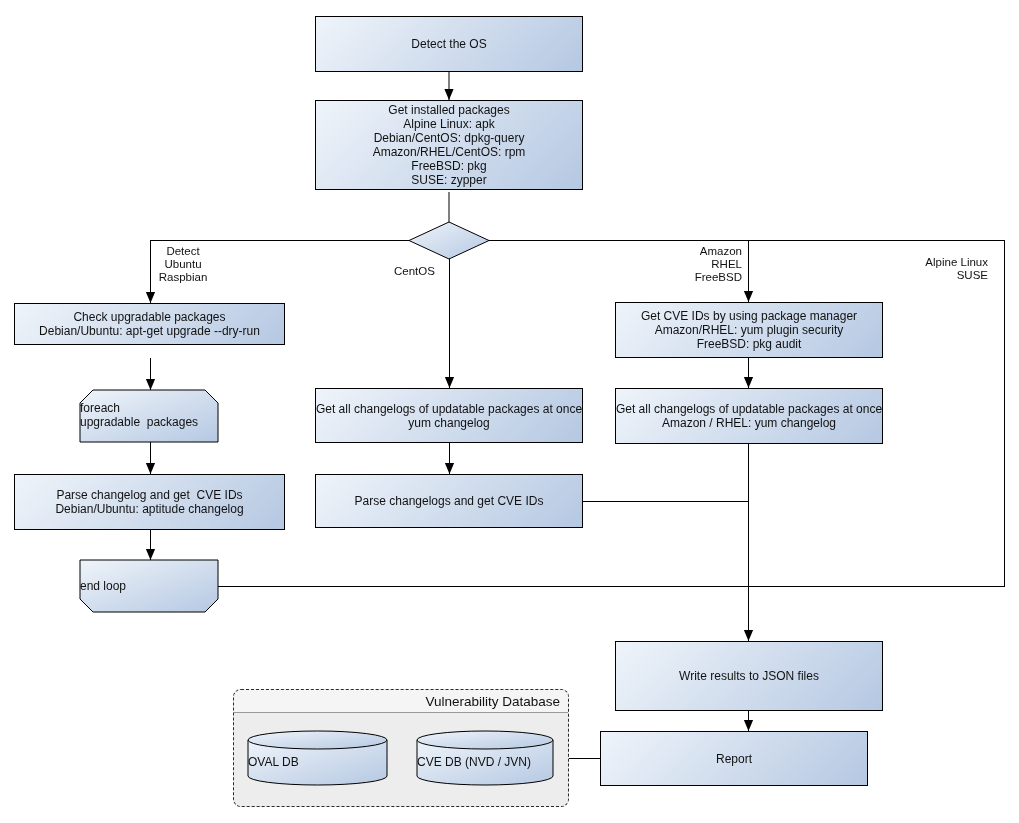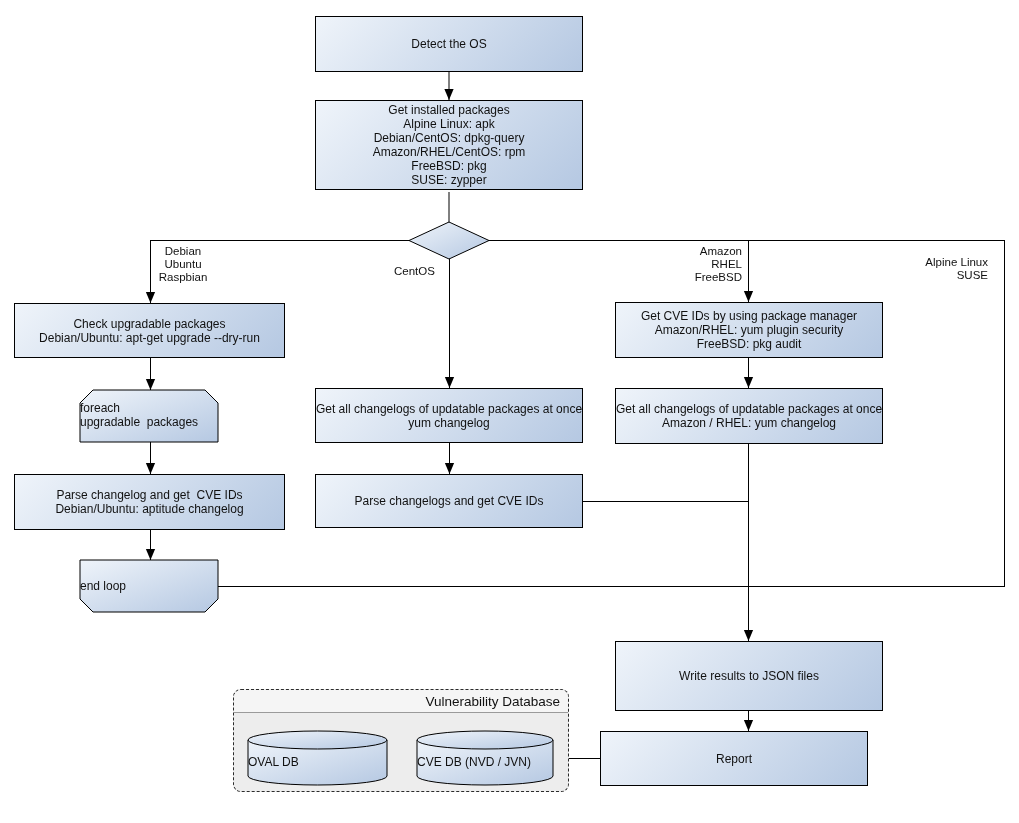--- a/index.html
+++ b/index.html
@@ -22,21 +22,21 @@
   }
   .node .nl{white-space:pre;}
   .overlay{position:absolute;font-size:12px;line-height:14px;text-align:left;pointer-events:none;}
   .overlay .nl{white-space:pre;}
   .branch-label{position:absolute;font-size:11.5px;line-height:13px;}
   .branch-label .nl{white-space:pre;}
   .al-center{text-align:center;}
   .al-right{text-align:right;}
   .al-left{text-align:left;}
   .group{
-    position:absolute;left:233px;top:689px;width:336px;height:103px;
+    position:absolute;left:233px;top:689px;width:336px;height:118px;
     background:var(--group-fill);border:1.5px dashed #2b2b2b;border-radius:8px;overflow:hidden;
   }
   .group-title{
     height:23px;background:var(--group-title-fill);border-bottom:1px solid #9a9a9a;
     text-align:right;font-size:13.5px;padding:4px 8px 0 0;white-space:pre;
   }
   svg.layer{position:absolute;left:0;top:0;pointer-events:none;}
   svg .stopA{stop-color:var(--node-fill-light);}
   svg .stopB{stop-color:var(--node-fill-dark);}
   svg line{stroke:var(--line-color);stroke-width:1;}
@@ -102,21 +102,21 @@
 
   <div class="node" style="left:315px;top:100px;width:268px;height:90px">
     <div class="nl">Get installed packages</div>
     <div class="nl">Alpine Linux: apk</div>
     <div class="nl">Debian/CentOS: dpkg-query</div>
     <div class="nl">Amazon/RHEL/CentOS: rpm</div>
     <div class="nl">FreeBSD: pkg</div>
     <div class="nl">SUSE: zypper</div>
   </div>
 
-  <div class="node" style="left:14px;top:303px;width:271px;height:55px">
+  <div class="node" style="left:14px;top:303px;width:271px;height:42px">
     <div class="nl">Check upgradable packages</div>
     <div class="nl">Debian/Ubuntu: apt-get upgrade --dry-run</div>
   </div>
 
   <div class="node" style="left:14px;top:474px;width:271px;height:56px">
     <div class="nl">Parse changelog and get  CVE IDs</div>
     <div class="nl">Debian/Ubuntu: aptitude changelog</div>
   </div>
 
   <div class="node" style="left:315px;top:388px;width:268px;height:55px">
@@ -155,21 +155,21 @@
     <div class="nl">end loop</div>
   </div>
   <div class="overlay" style="left:248px;top:755px;width:139px">
     <div class="nl">OVAL DB</div>
   </div>
   <div class="overlay" style="left:417px;top:755px;width:142px">
     <div class="nl">CVE DB (NVD / JVN)</div>
   </div>
 
   <div class="branch-label al-center" style="left:150px;top:245px;width:66px">
-    <div class="nl">Debian</div>
+    <div class="nl">Detect</div>
     <div class="nl">Ubuntu</div>
     <div class="nl">Raspbian</div>
   </div>
   <div class="branch-label al-left" style="left:394px;top:265px;width:52px">
     <div class="nl">CentOS</div>
   </div>
   <div class="branch-label al-right" style="left:646px;top:245px;width:96px">
     <div class="nl">Amazon</div>
     <div class="nl">RHEL</div>
     <div class="nl">FreeBSD</div>

